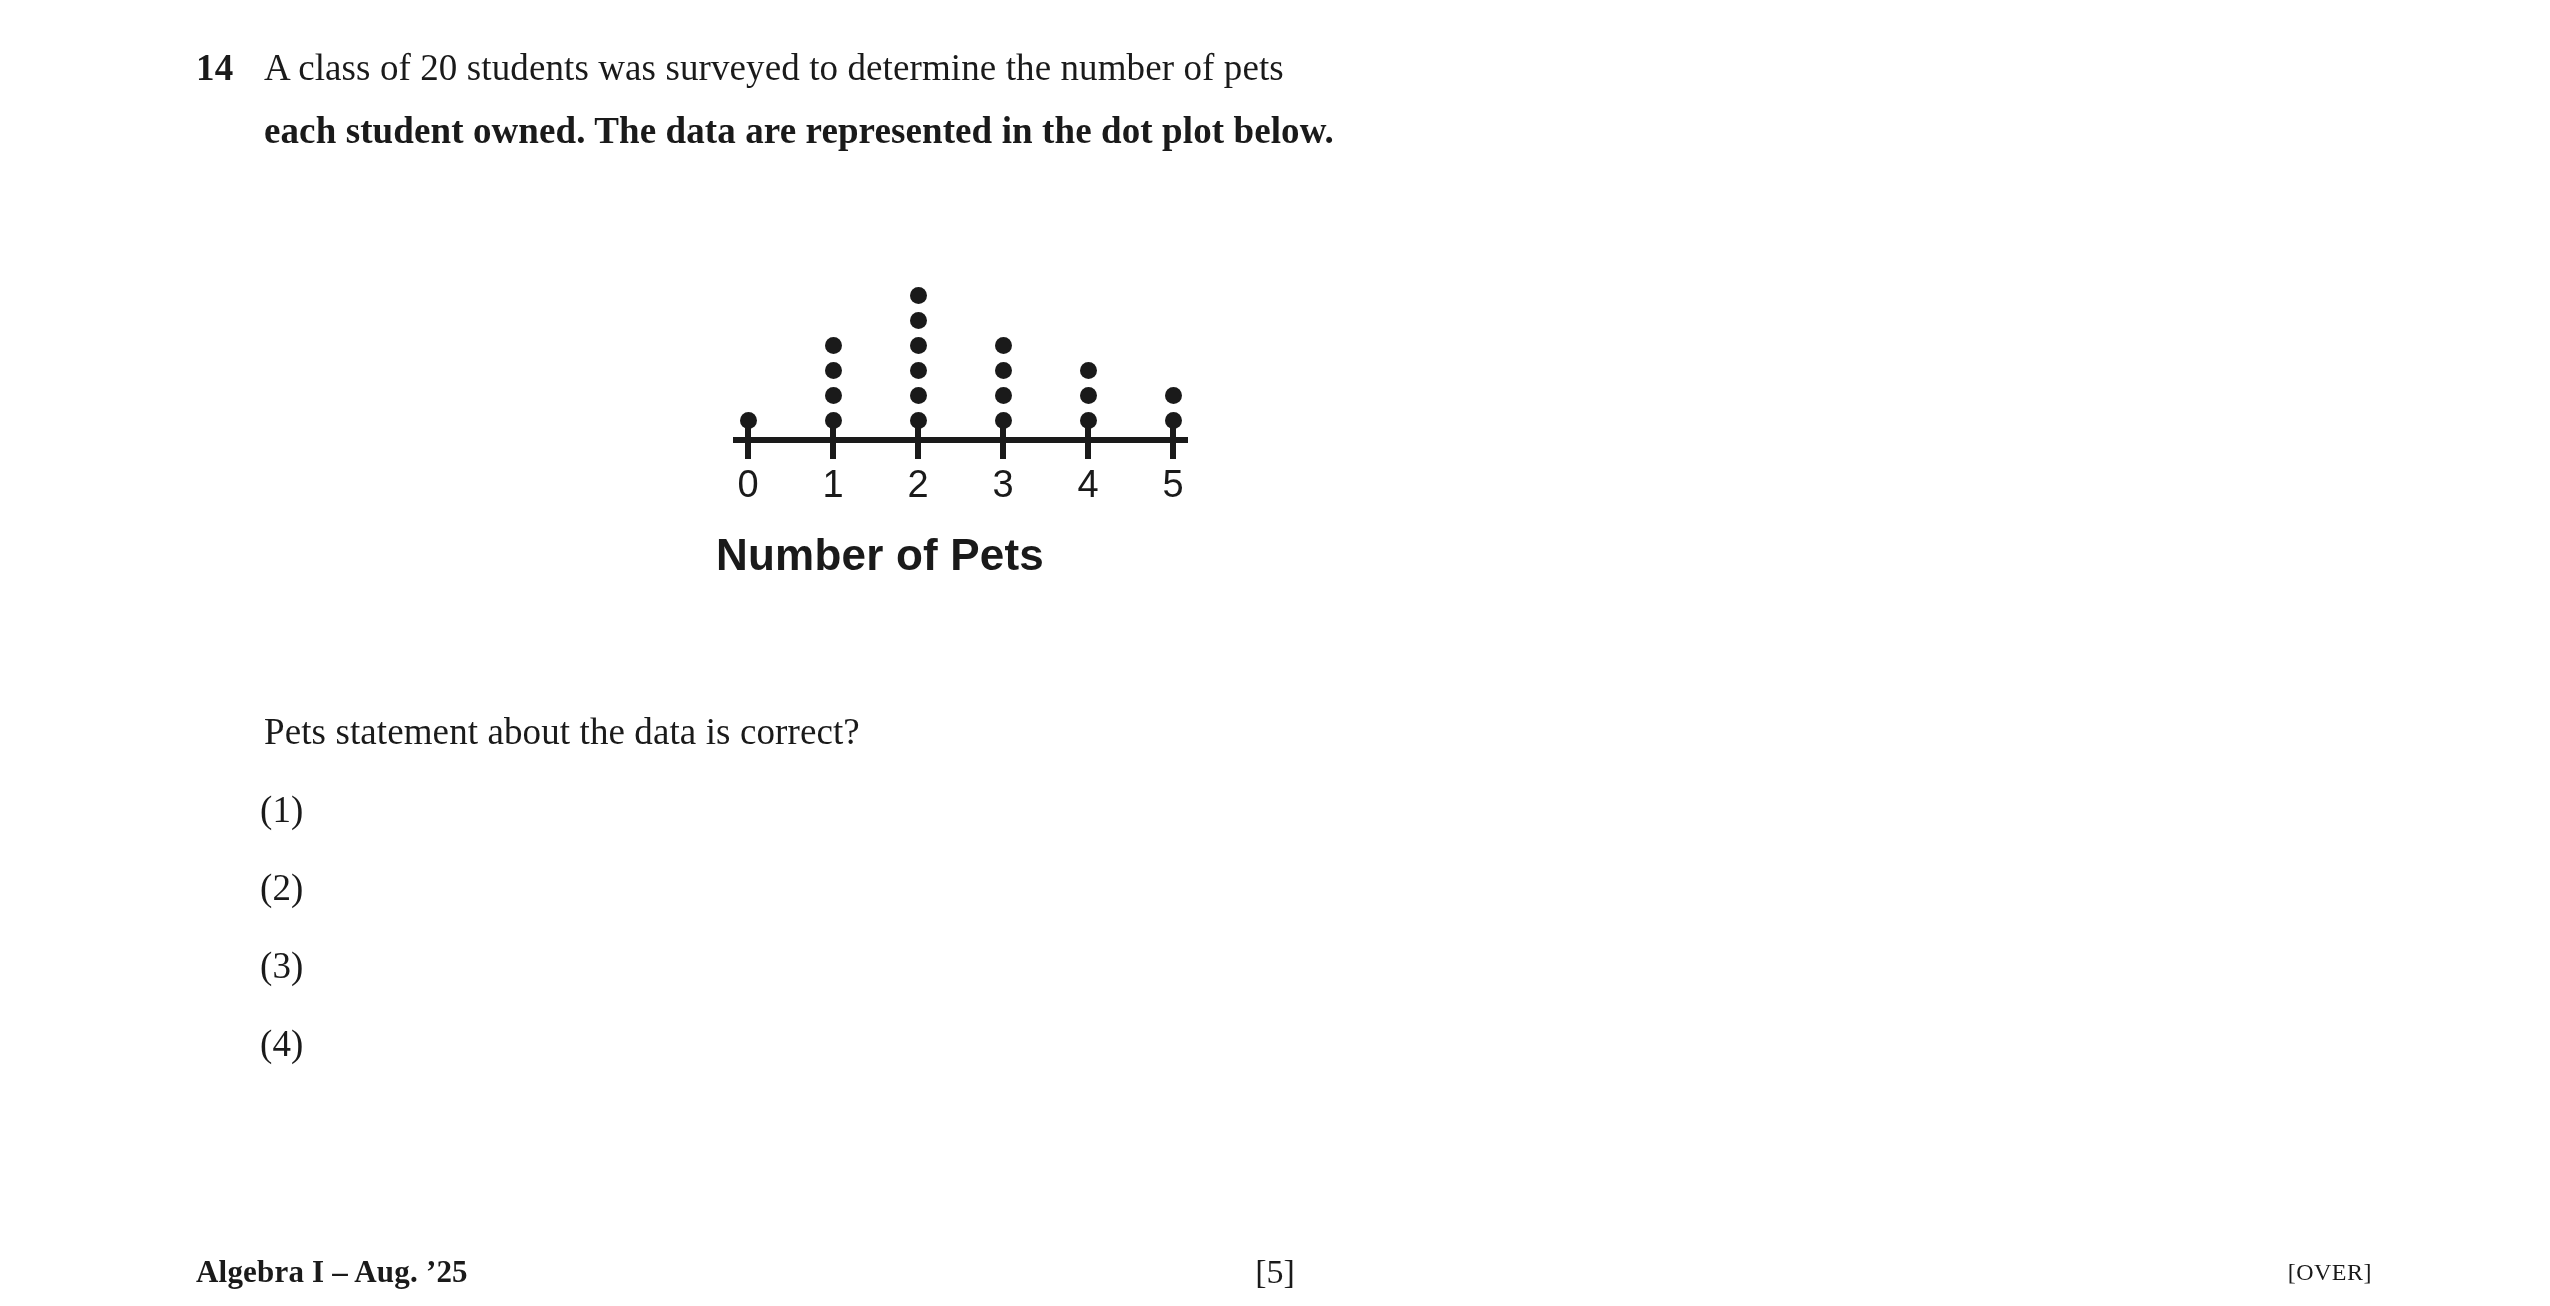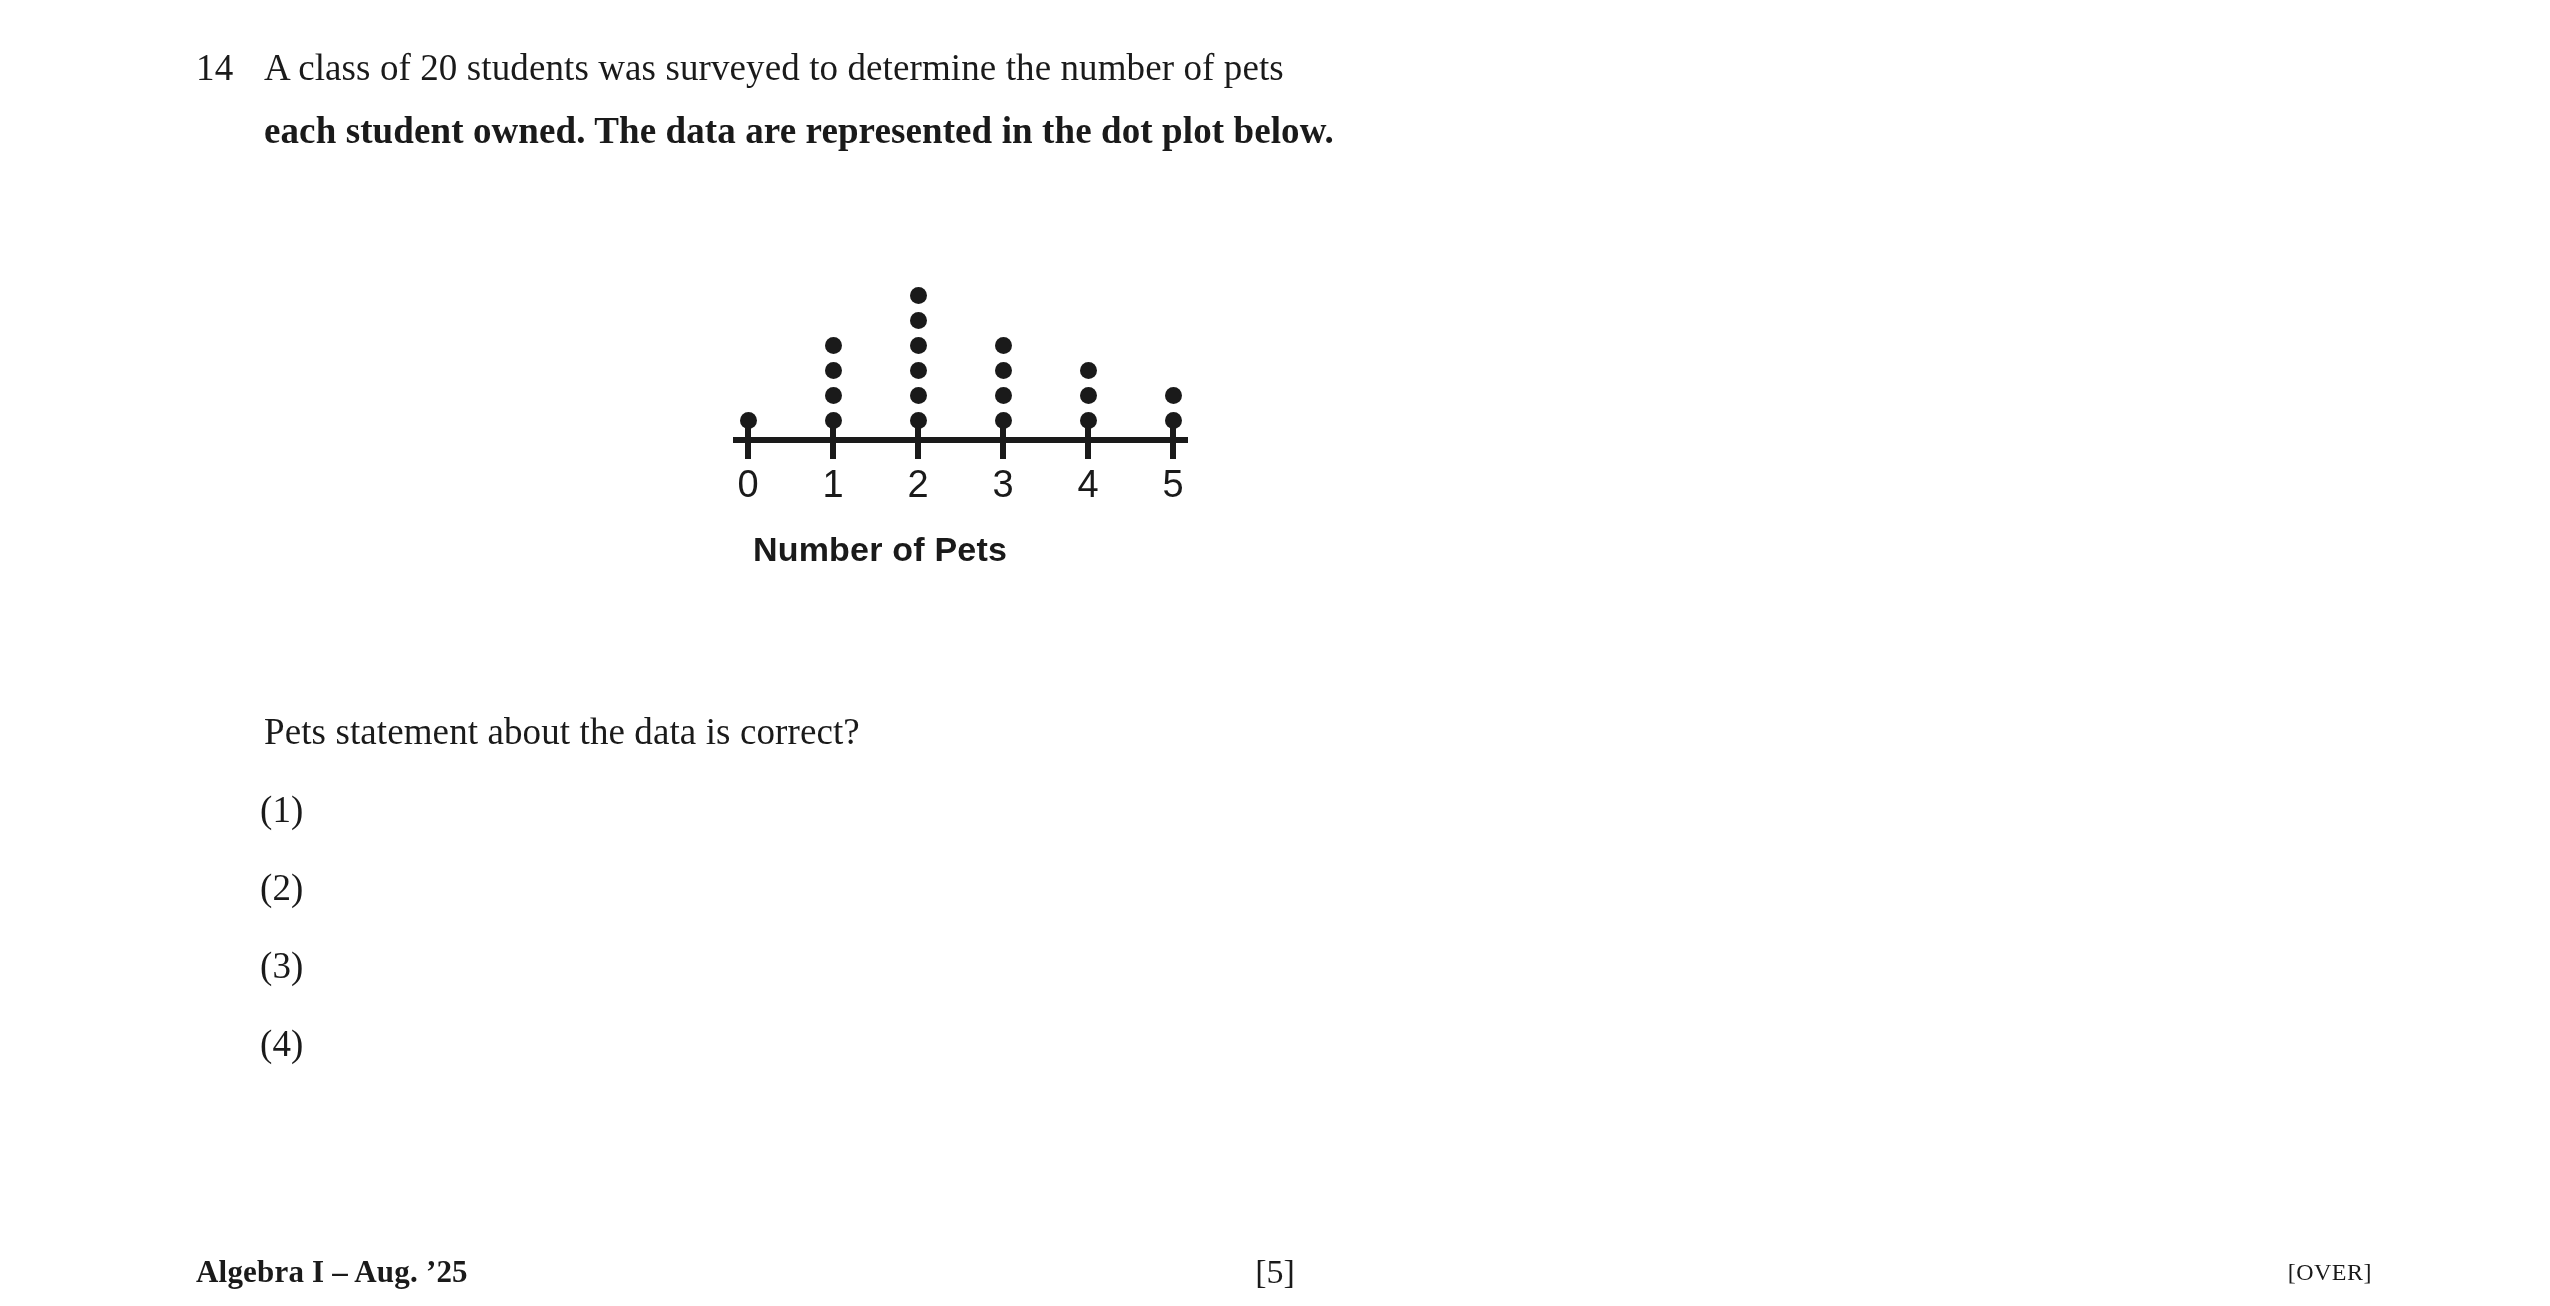--- a/index.html
+++ b/index.html
@@ -21,21 +21,21 @@
     position: absolute;
     left: 196px;
     top: 36px;
     width: 1560px;
   }
   .q-line {
     display: flex;
     align-items: baseline;
   }
   .q-number {
-    font-weight: normal;
+    font-weight: bold;
     font-size: 37px;
     line-height: 63px;
     width: 68px;
     flex: 0 0 68px;
     letter-spacing: 0.3px;
   }
   .q-text {
     font-size: 37px;
     line-height: 63px;
     letter-spacing: 0.1px;
@@ -97,21 +97,21 @@
     color: #1a1a1a;
   }
   .axis-title {
     position: absolute;
     left: 0;
     top: 330px;
     width: 560px;
     text-align: center;
     font-family: "Liberation Sans", sans-serif;
     font-weight: bold;
-    font-size: 34px;
+    font-size: 44px;
     letter-spacing: 0.2px;
     color: #1a1a1a;
   }
 
   
   .prompt {
     position: absolute;
     left: 264px;
     top: 700px;
     font-size: 37px;

